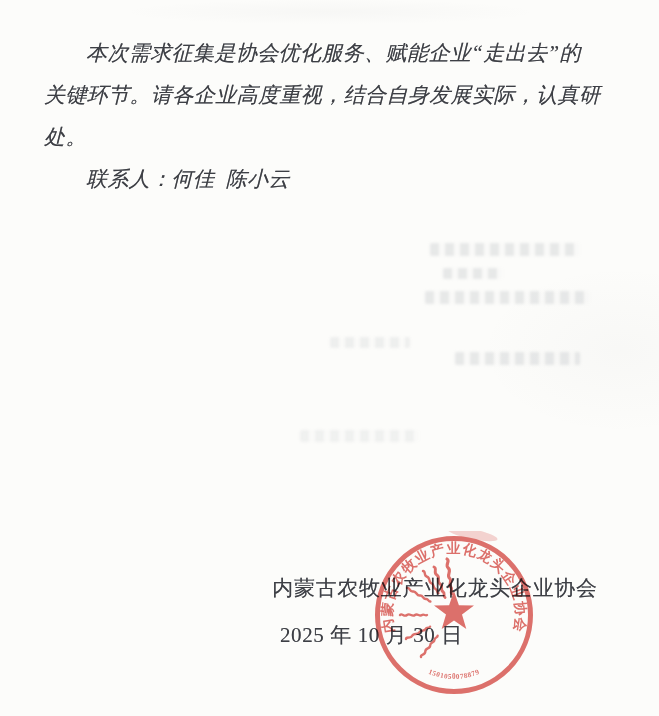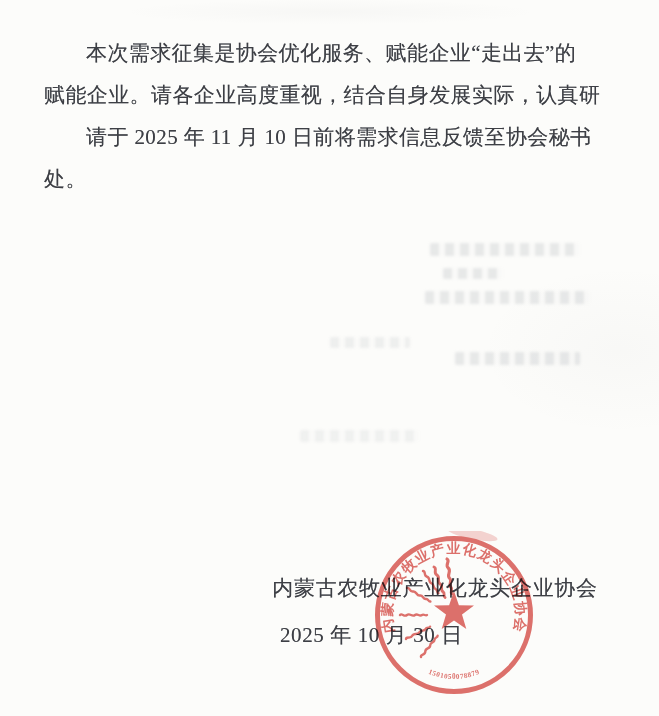--- a/index.html
+++ b/index.html
@@ -28,20 +28,21 @@
     left: 44px;
     top: 32px;
     width: 562px;
     font-size: 21px;
     line-height: 42px;
     letter-spacing: 0.4px;
     text-shadow: 0 0 0.5px rgba(61,63,69,0.55);
   }
   .line {
     white-space: pre;
+    font-style: italic;
   }
   .line.indent {
     padding-left: 42px;
   }
   .ghost {
     position: absolute;
     background: repeating-linear-gradient(90deg,
       rgba(125,132,142,0.16) 0px, rgba(125,132,142,0.16) 9px,
       rgba(125,132,142,0.02) 9px, rgba(125,132,142,0.02) 15px);
     filter: blur(1.6px);
@@ -86,23 +87,23 @@
     font-weight: bold;
   }
 </style>
 </head>
 <body>
 
 <div class="page">
 
   <div class="body-text">
     <div class="line indent">本次需求征集是协会优化服务、赋能企业“走出去”的</div>
-    <div class="line">赋能企业。请各企业高度重视，结合自身发展实际，认真研</div>
-    <div class="line indent">请于 2025 年 11 月 10 日前将需求信息反馈至协会秘书</div>
+    <div class="line">关键环节。请各企业高度重视，结合自身发展实际，认真研</div>
     <div class="line">处。</div>
+    <div class="line indent">联系人：何佳  陈小云</div>
   </div>
 
   <div class="ghost" style="left:430px; top:243px; width:150px; height:13px;"></div>
   <div class="ghost" style="left:443px; top:268px; width:60px; height:11px;"></div>
   <div class="ghost" style="left:425px; top:291px; width:165px; height:13px;"></div>
   <div class="ghost" style="left:455px; top:352px; width:125px; height:13px;"></div>
   <div class="ghost" style="left:330px; top:337px; width:80px; height:11px; opacity:.7;"></div>
   <div class="ghost" style="left:300px; top:430px; width:120px; height:12px; opacity:.6;"></div>
 
   <div class="sig-org">内蒙古农牧业产业化龙头企业协会</div>

